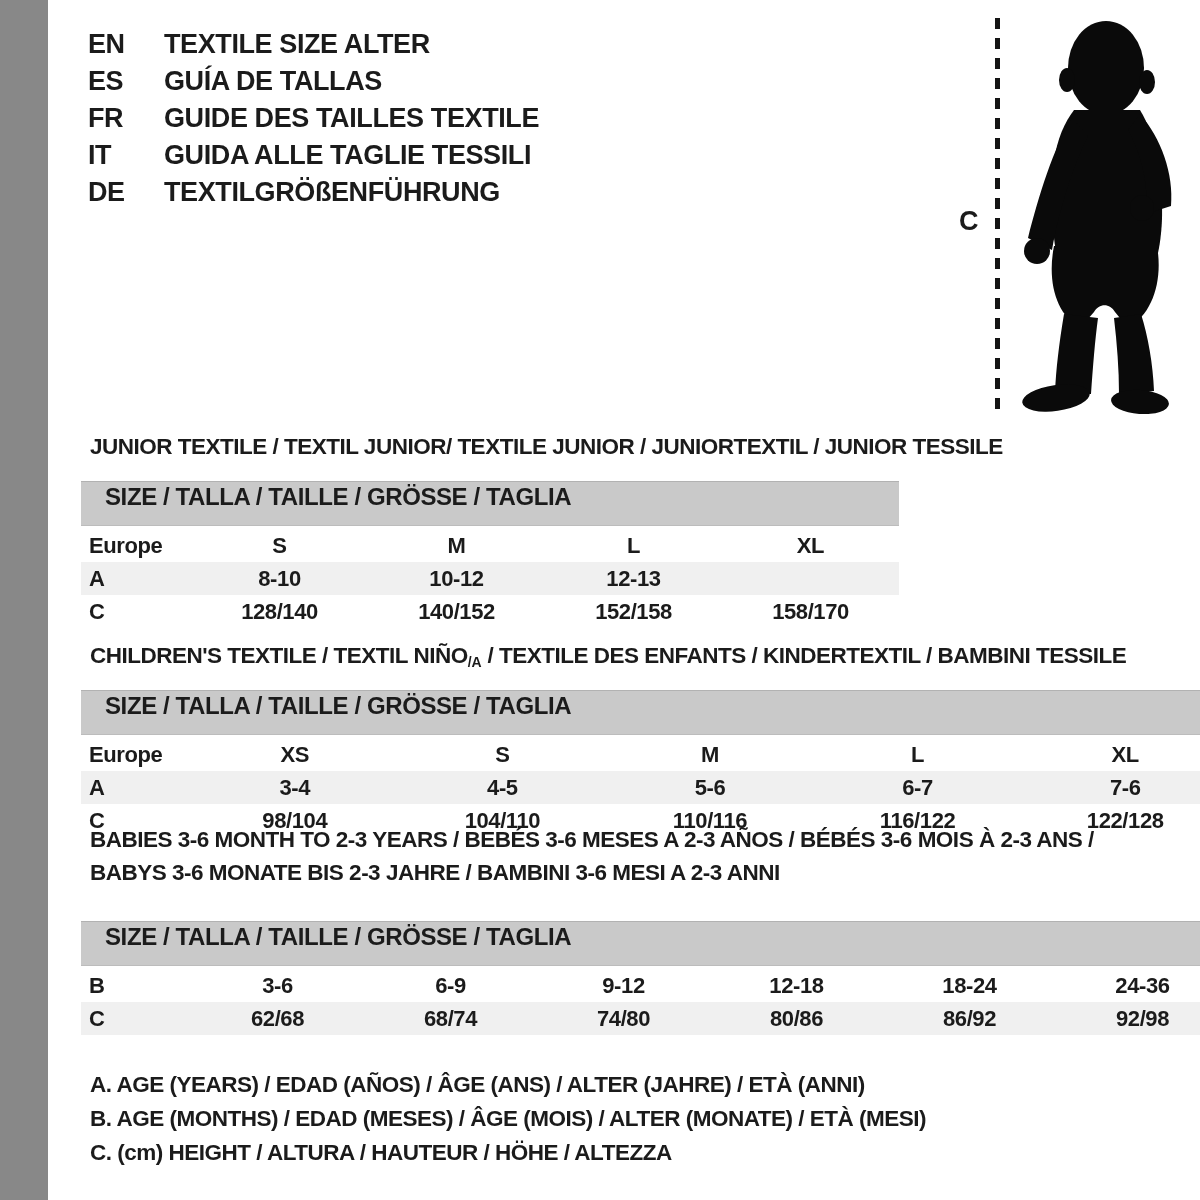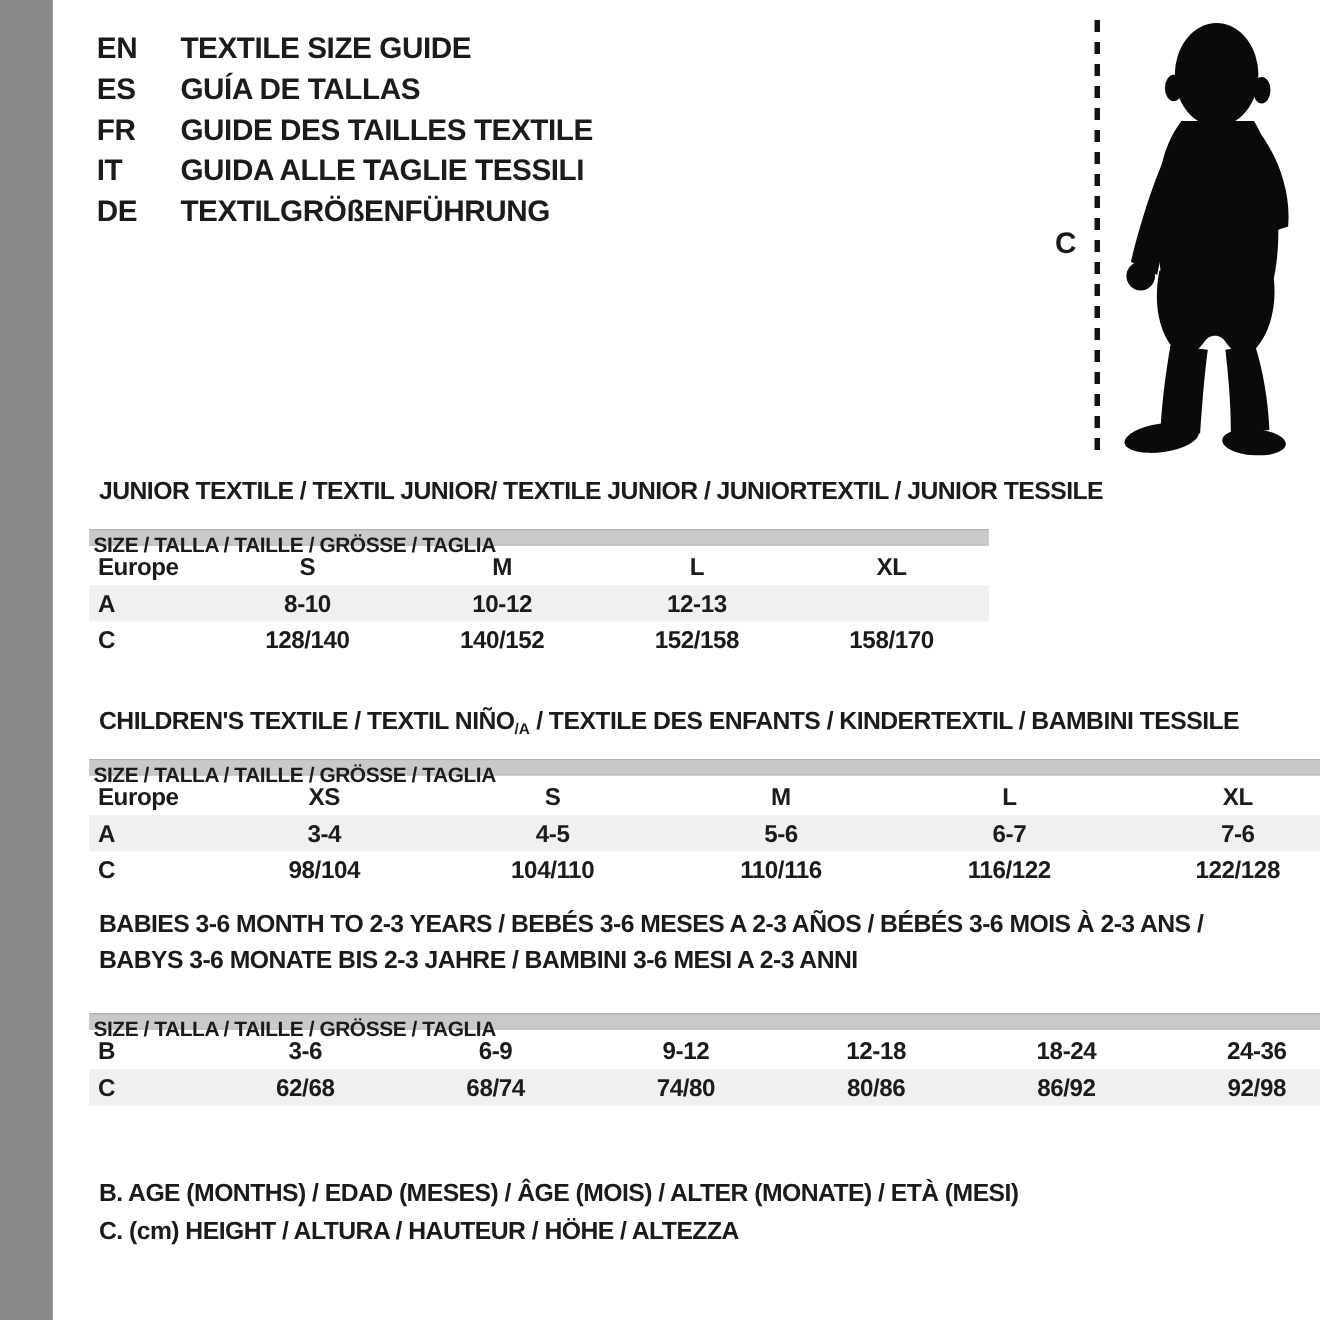--- a/index.html
+++ b/index.html
@@ -42,44 +42,44 @@
   #children-title{top:643px;}
   #babies-title{top:823px;line-height:33px;}
   .sub{font-size:14px;position:relative;top:4px;letter-spacing:0;}
 
   
   .size-table{position:absolute;left:33px;}
   #junior-table{top:481px;width:818px;}
   #children-table{top:690px;width:1148px;}
   #babies-table{top:921px;width:1148px;}
   .thead{
-    height:15px;line-height:30px;background:var(--thead-bg);
+    height:45px;line-height:30px;background:var(--thead-bg);
     border-top:1px solid #b2b2b2;border-bottom:1px solid #bcbcbc;
-    padding-left:4px;font-size:19px;margin-bottom:3px;
+    padding-left:24px;font-size:24px;margin-bottom:3px;
   }
   .trow{display:grid;height:33px;line-height:33px;font-size:22px;align-items:center;}
   .cols-4{grid-template-columns:110px repeat(4,1fr);}
   .cols-5{grid-template-columns:110px repeat(5,1fr);}
   .cols-6{grid-template-columns:110px repeat(6,1fr);}
   .rlabel{padding-left:8px;text-align:left;}
   .cell{text-align:center;}
   .shaded{background:var(--row-alt);}
 
   
   .footnotes{position:absolute;left:42px;top:1068px;font-size:22.5px;line-height:34px;letter-spacing:-0.5px;}
 </style>
 </head>
 <body>
 
 <div class="page">
 
   <div class="langs">
     <div class="lang-row">
       <span class="lang-code">EN</span>
-      <span class="lang-title">TEXTILE SIZE GUIDE</span>
+      <span class="lang-title">TEXTILE SIZE ALTER</span>
     </div>
     <div class="lang-row">
       <span class="lang-code">ES</span>
       <span class="lang-title">GUÍA DE TALLAS</span>
     </div>
     <div class="lang-row">
       <span class="lang-code">FR</span>
       <span class="lang-title">GUIDE DES TAILLES TEXTILE</span>
     </div>
     <div class="lang-row">
@@ -196,17 +196,18 @@
       <span class="cell">62/68</span>
       <span class="cell">68/74</span>
       <span class="cell">74/80</span>
       <span class="cell">80/86</span>
       <span class="cell">86/92</span>
       <span class="cell">92/98</span>
     </div>
   </div>
 
   <div class="footnotes">
+    <div>A. AGE (YEARS) / EDAD (AÑOS) / ÂGE (ANS) / ALTER (JAHRE) / ETÀ (ANNI)</div>
     <div>B. AGE (MONTHS) / EDAD (MESES) / ÂGE (MOIS) / ALTER (MONATE) / ETÀ (MESI)</div>
     <div>C. (cm) HEIGHT / ALTURA / HAUTEUR / HÖHE / ALTEZZA</div>
   </div>
 
 </div>
 
 </body></html>

